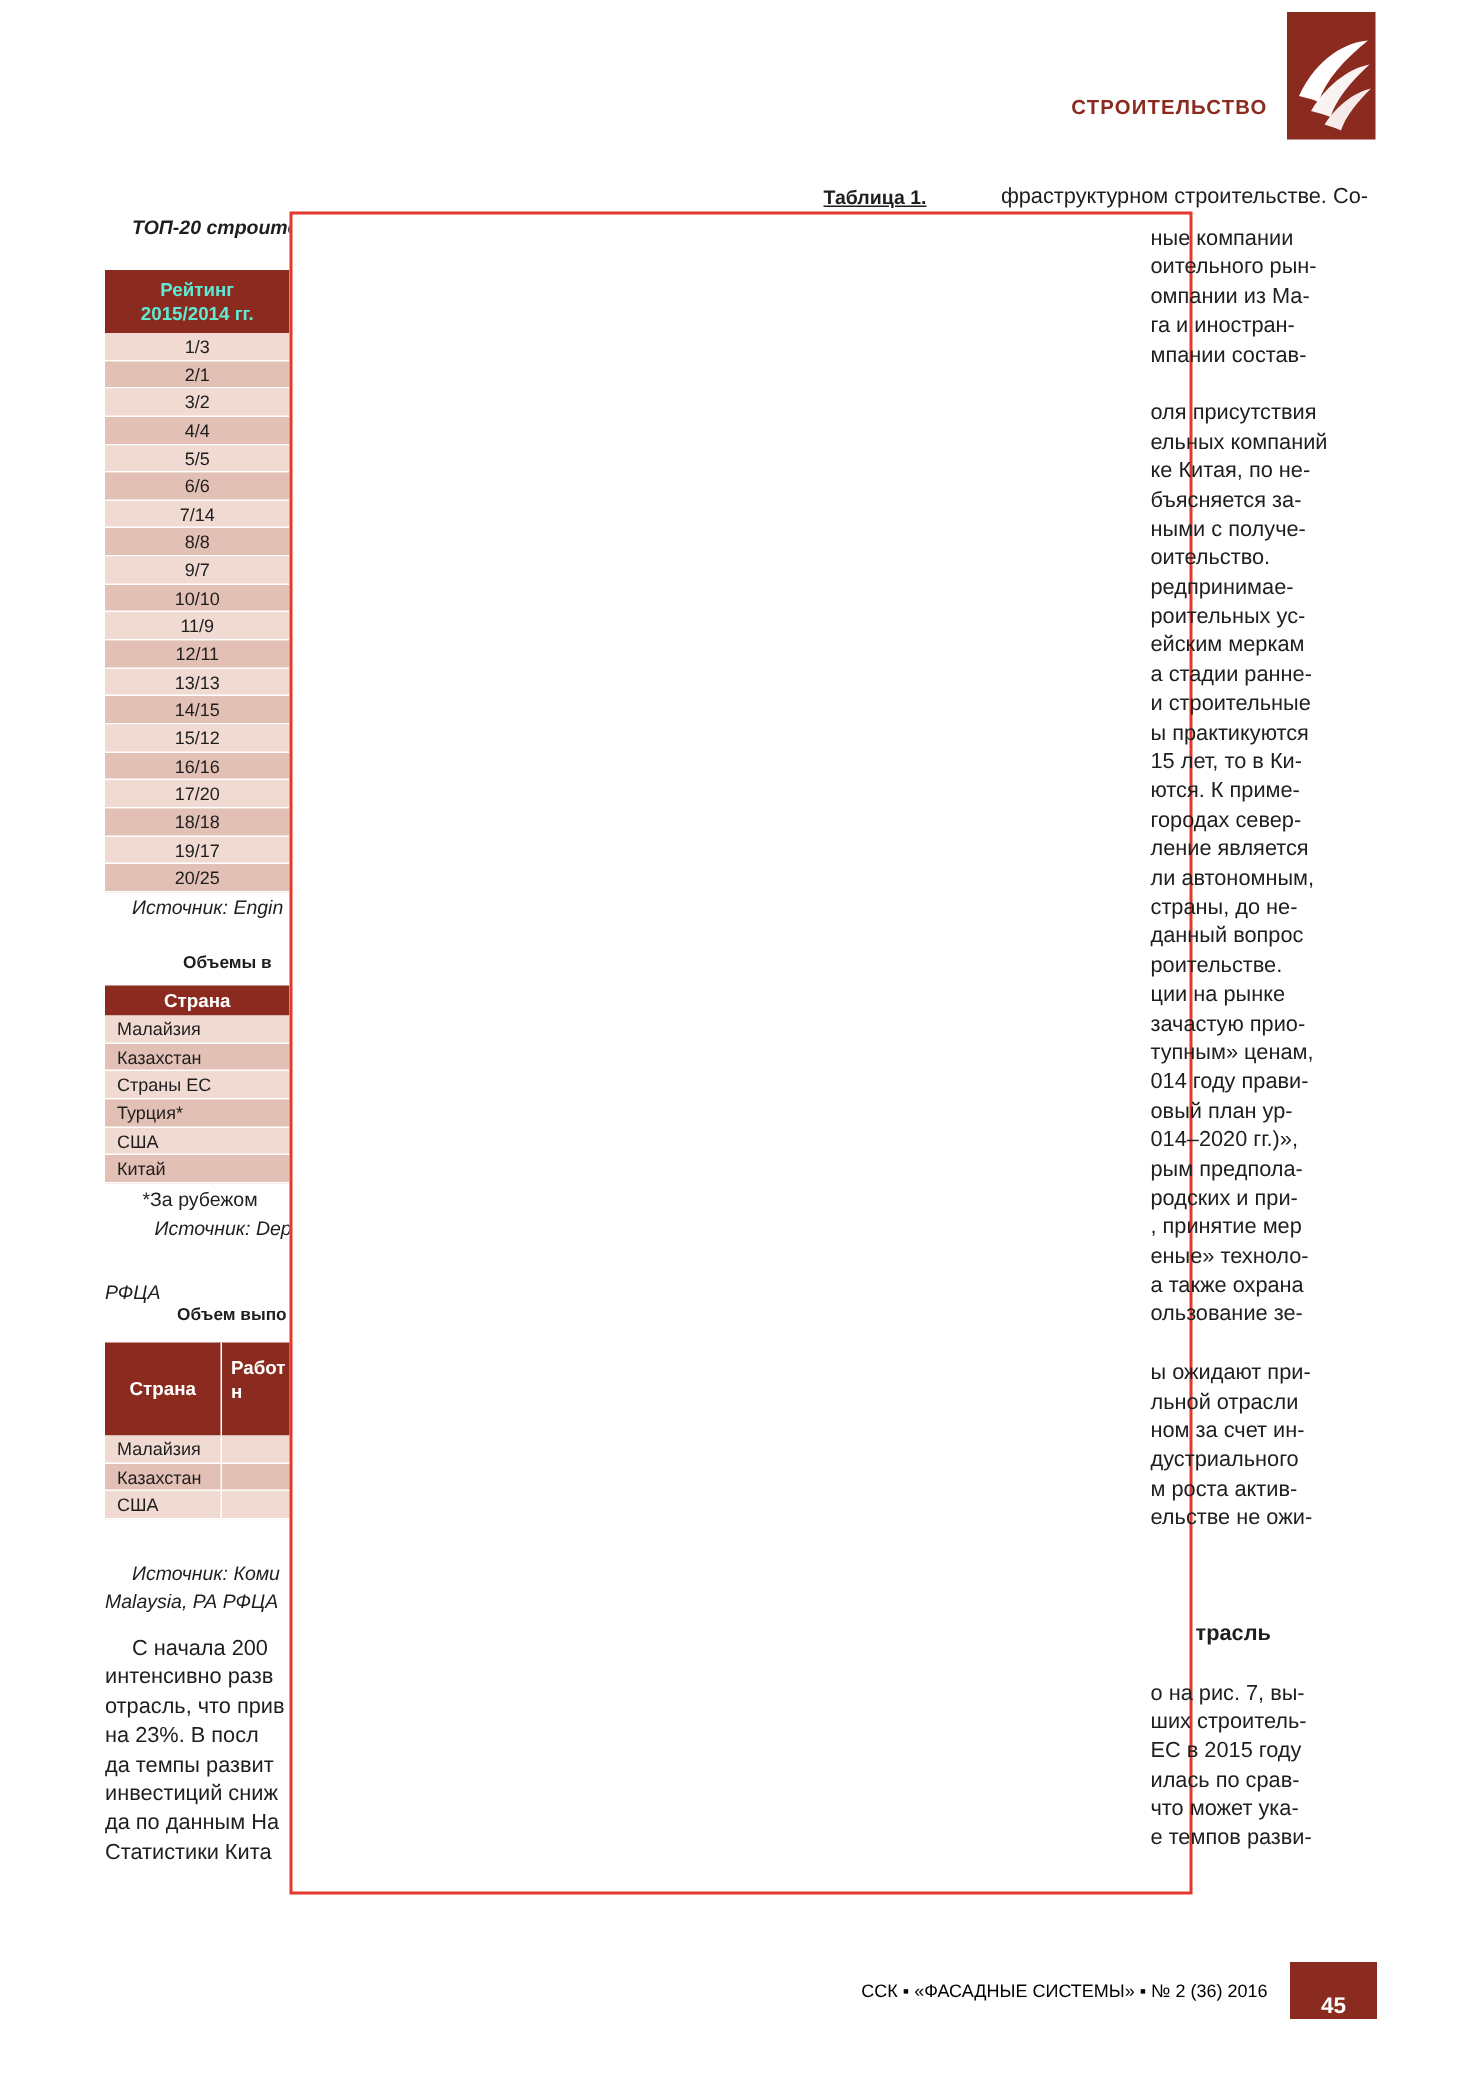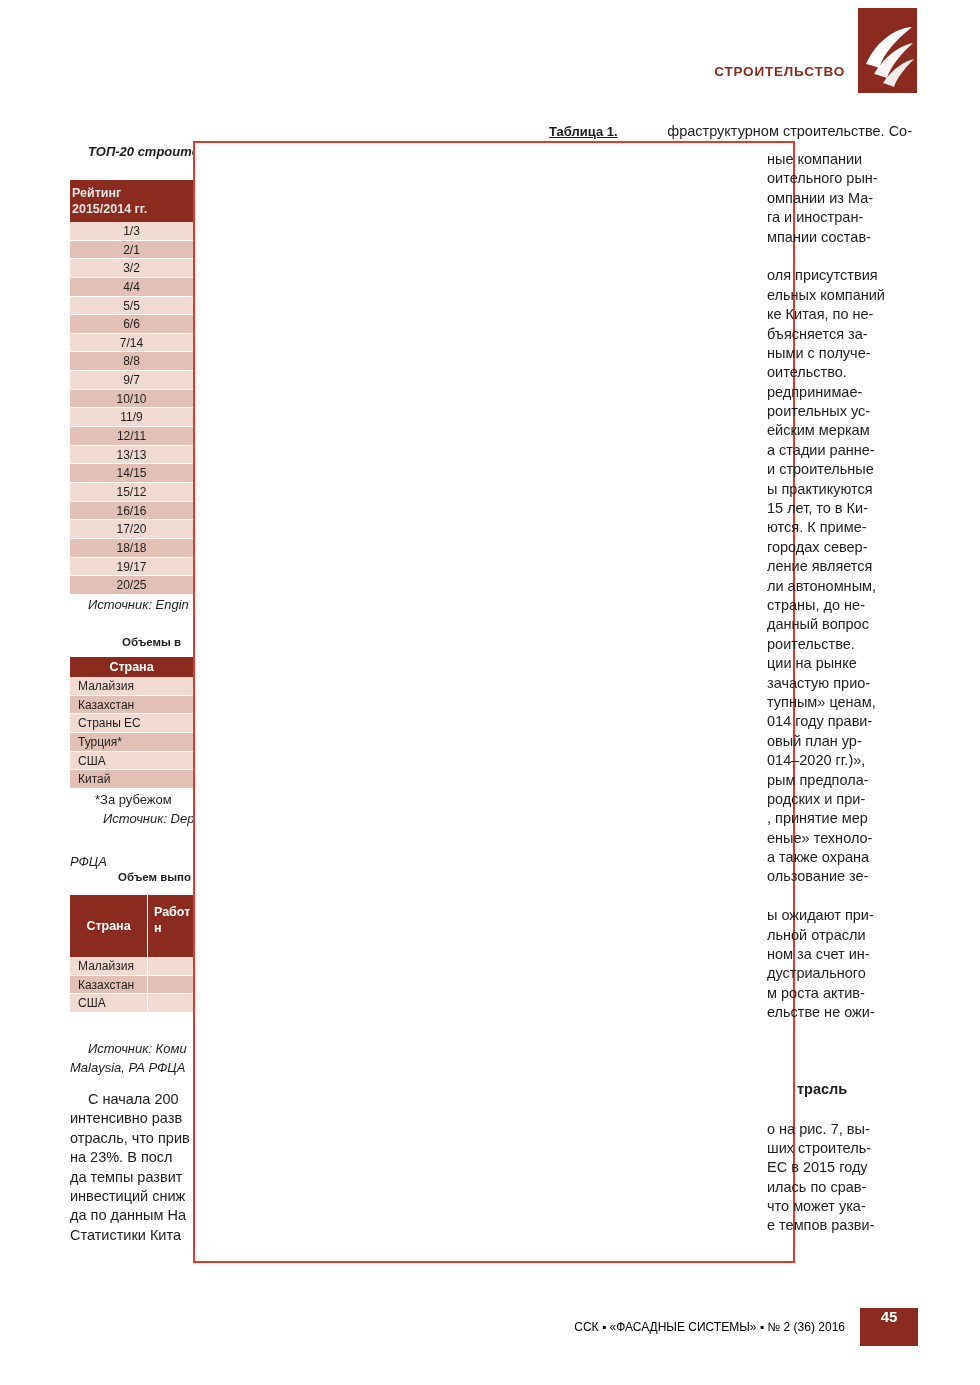--- a/index.html
+++ b/index.html
@@ -31,22 +31,22 @@
 
   
   .top20-title {
     position: absolute; left: 88px; top: 144px;
     font-size: 13px; font-weight: bold; white-space: nowrap; z-index: 1; font-style: italic;
   }
   .rating-table {
     position: absolute; left: 70px; top: 180px; width: 123px; z-index: 1;
   }
   .rt-header {
-    background: var(--c-brand, #8B2A1E); color: #e5e5e5;
-    font-size: 12.5px; font-weight: bold; text-align: left;
+    background: var(--c-brand, #8B2A1E); color: #5eead4;
+    font-size: 12.5px; font-weight: bold; text-align: center;
     padding: 5px 2px; line-height: 16px;
   }
   .rt-row {
     height: 18.65px; line-height: 18.65px; box-sizing: border-box;
     font-size: 12px; text-align: center;
     border-bottom: 1px solid #fff;
   }
   .rt-rows .base, .c-rows .base, .w-rows .base { background: var(--c-row_light, #F0DAD2); }
   .rt-rows .alt,  .c-rows .alt,  .w-rows .alt  { background: var(--c-row_dark, #E3C0B5); }
 
@@ -133,21 +133,21 @@
 
   
   .footer-line {
     position: absolute; right: 135px; top: 1320px;
     font-size: 12px; color: #000000; white-space: nowrap;
   }
   .page-number-box {
     position: absolute; left: 860px; top: 1308px;
     width: 58px; height: 38px;
     background: var(--c-brand, #8B2A1E);
-    display: flex; align-items: flex-start; justify-content: center;
+    display: flex; align-items: flex-end; justify-content: center;
   }
   .page-number-box span { color: #fff; font-size: 15px; font-weight: bold; }
 </style>
 </head>
 <body>
 
 <div class="page">
 
   <div class="logo-box">
     <svg viewBox="0 0 59 85" width="59" height="85" aria-hidden="true">

